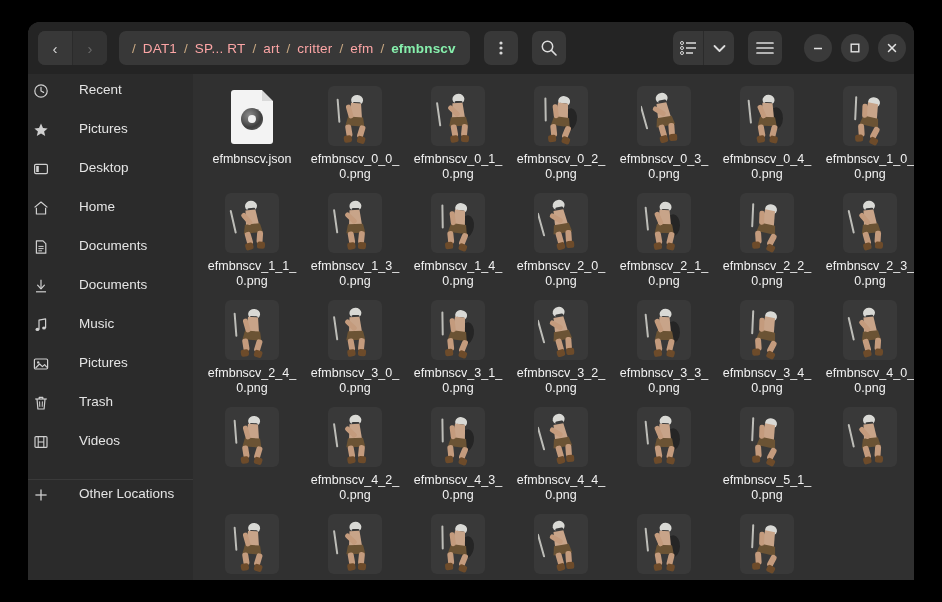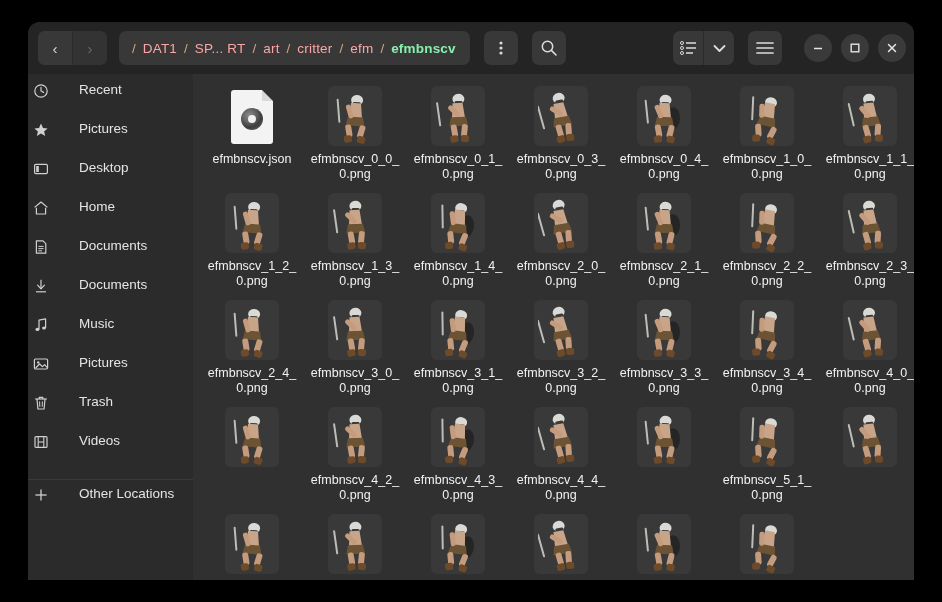--- a/index.html
+++ b/index.html
@@ -487,20 +487,47 @@
 
       <rect x="13" y="17" width="5" height="14" rx="2.2" fill="#c49b7d" transform="rotate(-45 16 19)"></rect>
     </g>
   </svg>
             </div>
             <div class="label">efmbnscv_0_1_0.png</div>
           </div>
           <div class="cell">
             <div class="thumb">
   <svg viewBox="0 0 46 58" width="46" height="58">
+    <g transform="rotate(8 23 30)">
+      <ellipse cx="32" cy="30" rx="7" ry="11" fill="#252525"></ellipse>
+
+      <line x1="7.5" y1="34" x2="6" y2="12" stroke="#bdbdb8" stroke-width="2" stroke-linecap="round" transform="rotate(-5 14 26)"></line>
+
+      <ellipse cx="23.785714285714285" cy="13" rx="6" ry="5.2" fill="#d9d9d5"></ellipse>
+      <rect x="19.785714285714285" y="15" width="8" height="4" rx="1.4" fill="#3a3a3a"></rect>
+
+      <path d="M18 15 L28 15 L30 30 L17 30 Z" fill="#c8a489"></path>
+
+      <path d="M16 29 L31 29 L33 38 L14 38 Z" fill="#6b5334"></path>
+
+      <rect x="13.333333333333332" y="36" width="6" height="13" rx="2.4" fill="#c49b7d" transform="rotate(-14 21 38)"></rect>
+      <rect x="28.666666666666668" y="36" width="6" height="13" rx="2.4" fill="#c49b7d" transform="rotate(14 27 38)"></rect>
+
+      <rect x="12.333333333333332" y="47" width="8" height="7" rx="2.2" fill="#6d4b2a" transform="rotate(-14 21 48)"></rect>
+      <rect x="27.666666666666668" y="47" width="8" height="7" rx="2.2" fill="#6d4b2a" transform="rotate(14 27 48)"></rect>
+
+      <rect x="13" y="17" width="5" height="14" rx="2.2" fill="#c49b7d" transform="rotate(-15 16 19)"></rect>
+    </g>
+  </svg>
+            </div>
+            <div class="label">efmbnscv_0_2_0.png</div>
+          </div>
+          <div class="cell">
+            <div class="thumb">
+  <svg viewBox="0 0 46 58" width="46" height="58">
     <g transform="rotate(-10 23 30)">
 
       <line x1="1.666666666666666" y1="34" x2="6" y2="12" stroke="#bdbdb8" stroke-width="2" stroke-linecap="round" transform="rotate(-16.666666666666668 14 26)"></line>
 
       <ellipse cx="24.142857142857142" cy="10" rx="6" ry="5.2" fill="#d9d9d5"></ellipse>
       <rect x="20.142857142857142" y="12" width="8" height="4" rx="1.4" fill="#3a3a3a"></rect>
 
       <path d="M18 15 L28 15 L30 30 L17 30 Z" fill="#c8a489"></path>
 
       <path d="M16 29 L31 29 L33 38 L14 38 Z" fill="#6b5334"></path>
@@ -588,46 +615,20 @@
       <rect x="27.333333333333332" y="36" width="6" height="13" rx="2.4" fill="#c49b7d" transform="rotate(10 27 38)"></rect>
 
       <rect x="13.666666666666666" y="47" width="8" height="7" rx="2.2" fill="#6d4b2a" transform="rotate(-10 21 48)"></rect>
       <rect x="26.333333333333332" y="47" width="8" height="7" rx="2.2" fill="#6d4b2a" transform="rotate(10 27 48)"></rect>
 
       <rect x="13" y="17" width="5" height="14" rx="2.2" fill="#c49b7d" transform="rotate(-35 16 19)"></rect>
     </g>
   </svg>
             </div>
             <div class="label">efmbnscv_1_1_0.png</div>
-          </div>
-          <div class="cell">
-            <div class="thumb">
-  <svg viewBox="0 0 46 58" width="46" height="58">
-    <g transform="rotate(4 23 30)">
-
-      <line x1="6.666666666666666" y1="34" x2="6" y2="12" stroke="#bdbdb8" stroke-width="2" stroke-linecap="round" transform="rotate(-6.666666666666667 14 26)"></line>
-
-      <ellipse cx="23.857142857142858" cy="12" rx="6" ry="5.2" fill="#d9d9d5"></ellipse>
-      <rect x="19.857142857142858" y="14" width="8" height="4" rx="1.4" fill="#3a3a3a"></rect>
-
-      <path d="M18 15 L28 15 L30 30 L17 30 Z" fill="#c8a489"></path>
-
-      <path d="M16 29 L31 29 L33 38 L14 38 Z" fill="#6b5334"></path>
-
-      <rect x="13.666666666666668" y="36" width="6" height="13" rx="2.4" fill="#c49b7d" transform="rotate(-13 21 38)"></rect>
-      <rect x="28.333333333333332" y="36" width="6" height="13" rx="2.4" fill="#c49b7d" transform="rotate(13 27 38)"></rect>
-
-      <rect x="12.666666666666668" y="47" width="8" height="7" rx="2.2" fill="#6d4b2a" transform="rotate(-13 21 48)"></rect>
-      <rect x="27.333333333333332" y="47" width="8" height="7" rx="2.2" fill="#6d4b2a" transform="rotate(13 27 48)"></rect>
-
-      <rect x="13" y="17" width="5" height="14" rx="2.2" fill="#c49b7d" transform="rotate(-20 16 19)"></rect>
-    </g>
-  </svg>
-            </div>
-            <div class="label">efmbnscv_1_2_0.png</div>
           </div>
           <div class="cell">
             <div class="thumb">
   <svg viewBox="0 0 46 58" width="46" height="58">
     <g transform="rotate(-2 23 30)">
 
       <line x1="2.5" y1="34" x2="6" y2="12" stroke="#bdbdb8" stroke-width="2" stroke-linecap="round" transform="rotate(-15 14 26)"></line>
 
       <ellipse cx="24.071428571428573" cy="11" rx="6" ry="5.2" fill="#d9d9d5"></ellipse>
       <rect x="20.071428571428573" y="13" width="8" height="4" rx="1.4" fill="#3a3a3a"></rect>

